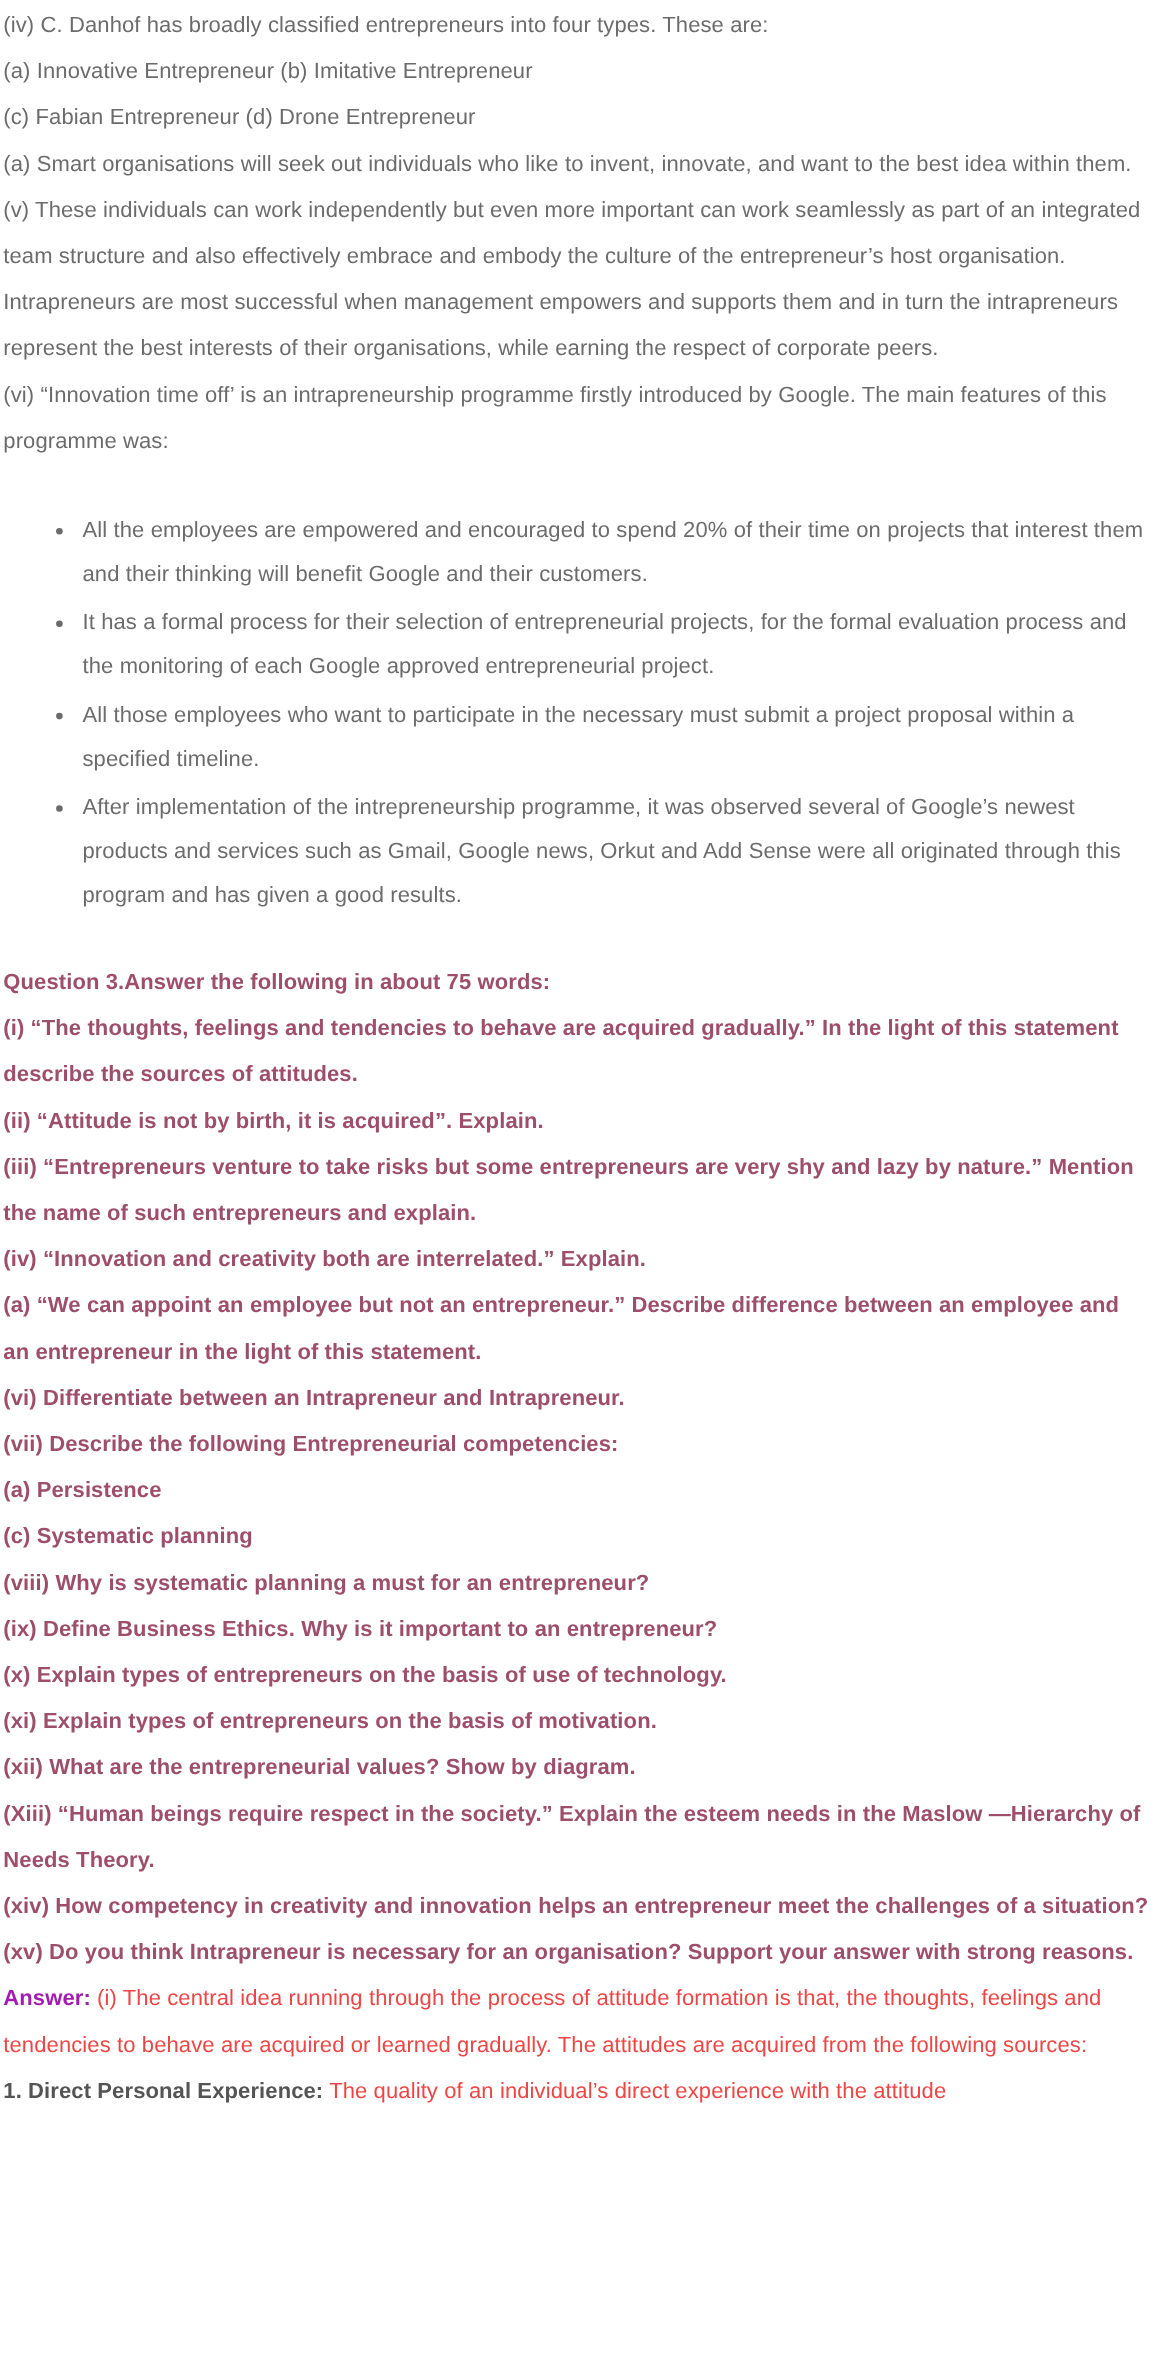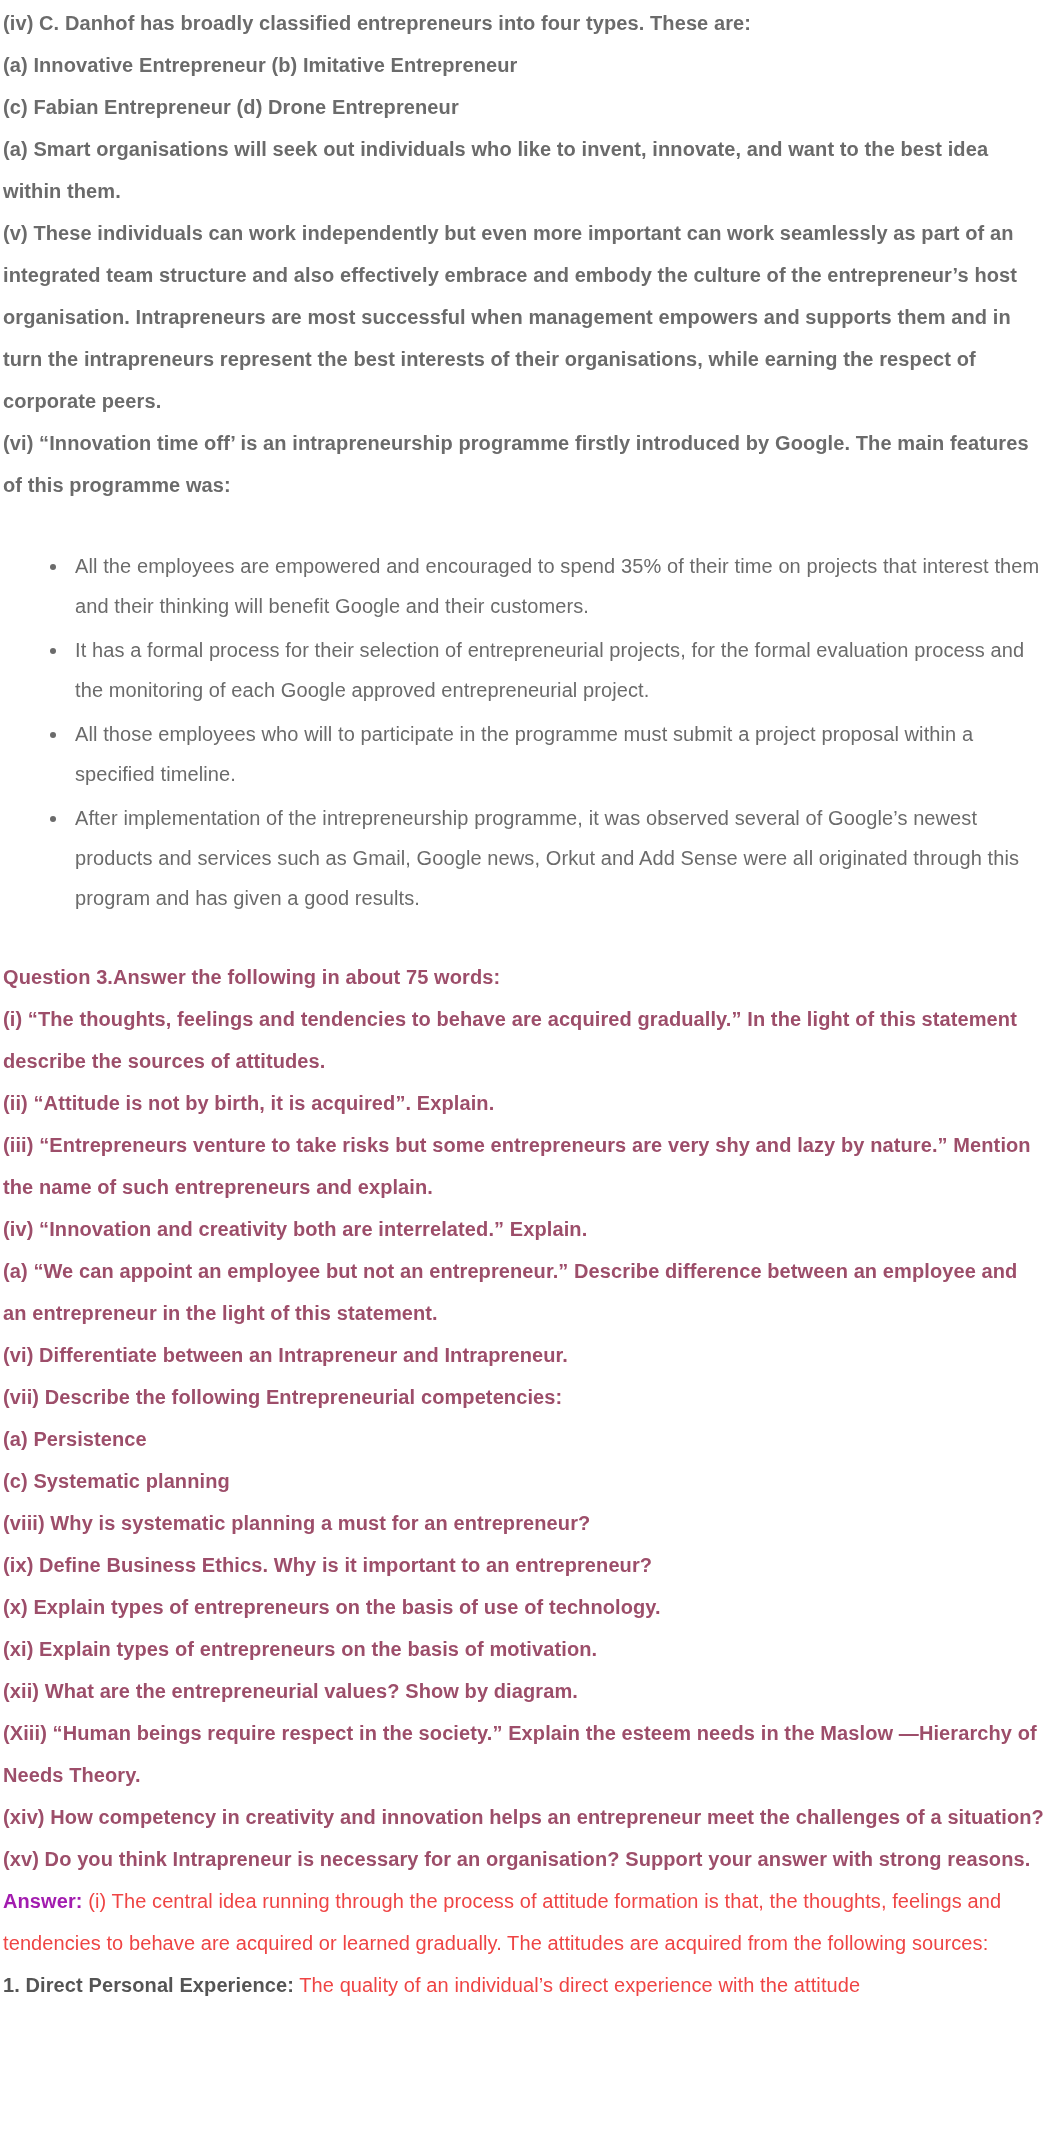--- a/index.html
+++ b/index.html
@@ -17,21 +17,20 @@
     box-sizing: border-box;
     width: 1052px;
     padding: 2px 8px 0 3px;
     font-size: 20px;
     line-height: 42px;
     letter-spacing: 0.1px;
     color: #6b6b6b;
   }
   .para {
     margin: 0;
-    font-weight: bold;
   }
   ul.feature-list {
     margin: 40px 0 38px 0;
     padding: 0 0 0 66px;
     list-style: disc outside;
   }
   ul.feature-list li {
     margin: 0 0 4px 0;
     padding-left: 6px;
     line-height: 40px;
@@ -65,23 +64,23 @@
 <div class="doc">
 
   <p class="para">(iv) C. Danhof has broadly classified entrepreneurs into four types. These are:</p>
   <p class="para">(a) Innovative Entrepreneur (b) Imitative Entrepreneur</p>
   <p class="para">(c) Fabian Entrepreneur (d) Drone Entrepreneur</p>
   <p class="para">(a) Smart organisations will seek out individuals who like to invent, innovate, and want to the best idea within them.</p>
   <p class="para">(v) These individuals can work independently but even more important can work seamlessly as part of an integrated team structure and also effectively embrace and embody the culture of the entrepreneur’s host organisation. Intrapreneurs are most successful when management empowers and supports them and in turn the intrapreneurs represent the best interests of their organisations, while earning the respect of corporate peers.</p>
   <p class="para">(vi) “Innovation time off’ is an intrapreneurship programme firstly introduced by Google. The main features of this programme was:</p>
 
   <ul class="feature-list">
-    <li>All the employees are empowered and encouraged to spend 35% of their time on projects that interest them and their thinking will benefit Google and their customers.</li>
+    <li>All the employees are empowered and encouraged to spend 20% of their time on projects that interest them and their thinking will benefit Google and their customers.</li>
     <li> It has a formal process for their selection of entrepreneurial projects, for the formal evaluation process and the monitoring of each Google approved entrepreneurial project.</li>
-    <li>All those employees who will to participate in the programme must submit a project proposal within a specified timeline.</li>
+    <li>All those employees who want to participate in the necessary must submit a project proposal within a specified timeline.</li>
     <li> After implementation of the intrepreneurship programme, it was observed several of Google’s newest products and services such as Gmail, Google news, Orkut and Add Sense were all originated through this program and has given a good results.</li>
   </ul>
 
   <div class="question-block">
     <p class="q-line">Question 3.Answer the following in about 75 words:</p>
     <p class="q-line">(i) “The thoughts, feelings and tendencies to behave are acquired gradually.” In the light of this statement describe the sources of attitudes.</p>
     <p class="q-line">(ii) “Attitude is not by birth, it is acquired”. Explain.</p>
     <p class="q-line">(iii) “Entrepreneurs venture to take risks but some entrepreneurs are very shy and lazy by nature.” Mention the name of such entrepreneurs and explain.</p>
     <p class="q-line">(iv) “Innovation and creativity both are interrelated.” Explain.</p>
     <p class="q-line">(a) “We can appoint an employee but not an entrepreneur.” Describe difference between an employee and an entrepreneur in the light of this statement.</p>

